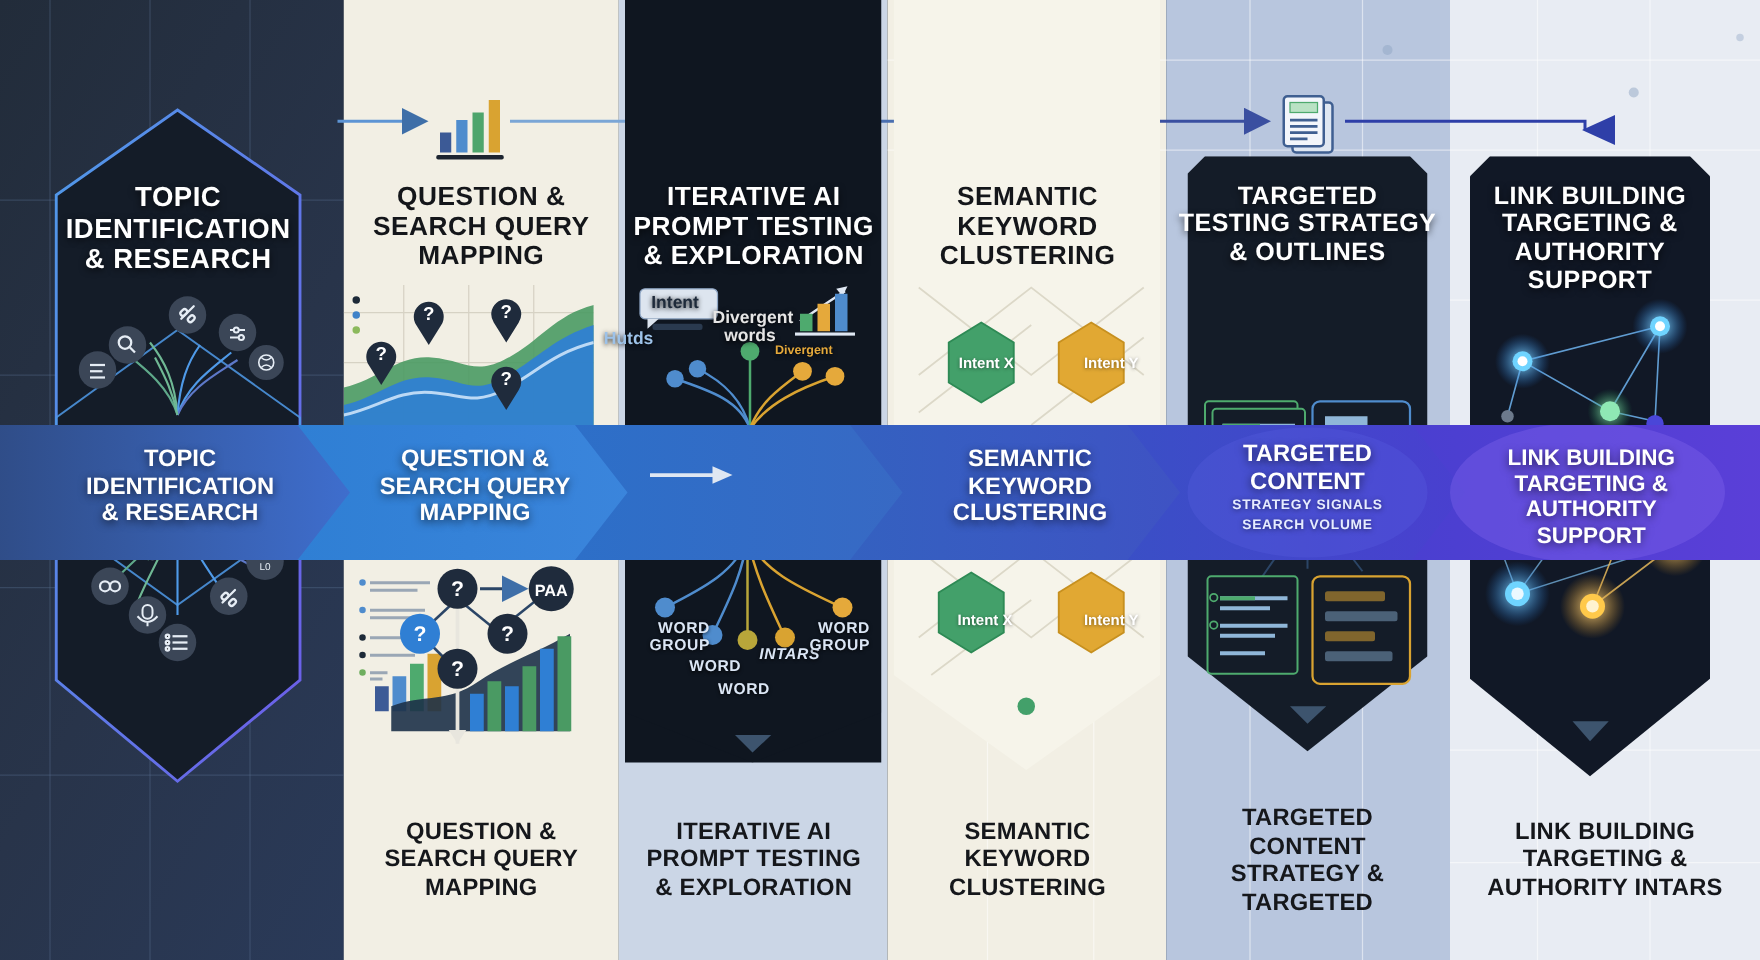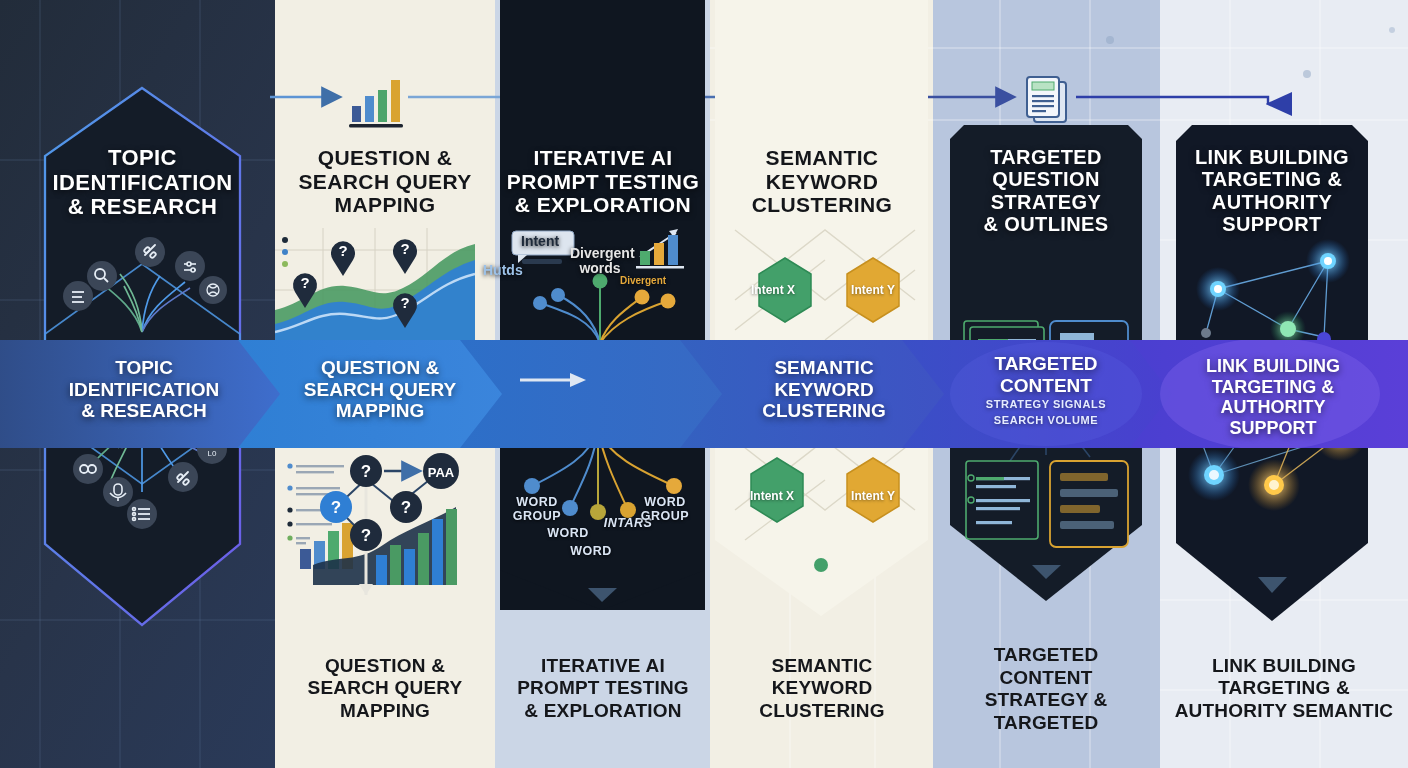--- a/index.html
+++ b/index.html
@@ -33,25 +33,25 @@
     text-shadow:0 2px 7px rgba(0,0,0,.6);line-height:1.14;}
   .band-sub{font-size:11px;font-weight:bold;letter-spacing:.6px;color:#e6ecff;
     text-shadow:0 1px 4px rgba(0,0,0,.5);line-height:1.25;margin-top:2px;}
 
   
   .caption{position:absolute;bottom:46px;text-align:center;font-weight:bold;
     color:#15171b;line-height:1.18;letter-spacing:.2px;}
 
   
   .hexlabel{position:absolute;color:#fff;font-size:12px;font-weight:bold;
-    text-align:center;text-shadow:0 1px 3px rgba(0,0,0,.45);}
+    text-align:center;text-shadow:0 1px 3px rgba(0,0,0,.45);margin-left:16px;}
 
   
   .wlab{position:absolute;color:#dbe6f5;font-size:12.5px;font-weight:bold;
-    text-align:center;letter-spacing:.5px;line-height:1.12;
+    text-align:right;letter-spacing:.5px;line-height:1.12;
     text-shadow:0 1px 3px rgba(0,0,0,.8);}
   .plab{position:absolute;font-weight:bold;text-shadow:0 1px 4px rgba(0,0,0,.85);}
 </style>
 </head>
 <body>
 
 <div id="stage">
 
   <div class="colbg c0"></div>
   <div class="colbg c1"></div>
@@ -570,21 +570,21 @@
       <rect x="110" y="348" width="48" height="8" rx="2" fill="#d9a331" fill-opacity=".55"></rect>
       <rect x="110" y="364" width="58" height="8" rx="2" fill="#8fb6d8" fill-opacity=".45"></rect>
       <rect x="110" y="380" width="40" height="8" rx="2" fill="#d9a331" fill-opacity=".55"></rect>
       <rect x="110" y="396" width="54" height="8" rx="2" fill="#8fb6d8" fill-opacity=".45"></rect>
     </g>
     <path d="M82 440 L111 440 L96 454 Z" fill="#3d546e"></path>
   </svg>
 
   <div class="card-title title-dark" style="left:938px;top:146px;width:216px;font-size:20px;">
     <div>TARGETED</div>
-    <div>QUESTION STRATEGY</div>
+    <div>TESTING STRATEGY</div>
     <div>&amp; OUTLINES</div>
   </div>
 
   <div class="caption" style="left:938px;width:216px;font-size:19px;bottom:34px;">
     <div>TARGETED</div>
     <div>CONTENT</div>
     <div>STRATEGY &amp;</div>
     <div>TARGETED</div>
   </div>
 
@@ -644,21 +644,21 @@
   <div class="card-title title-dark" style="left:1172px;top:146px;width:200px;font-size:20px;">
     <div>LINK BUILDING</div>
     <div>TARGETING &amp;</div>
     <div>AUTHORITY</div>
     <div>SUPPORT</div>
   </div>
 
   <div class="caption" style="left:1164px;width:240px;font-size:19px;">
     <div>LINK BUILDING</div>
     <div>TARGETING &amp;</div>
-    <div>AUTHORITY SEMANTIC</div>
+    <div>AUTHORITY INTARS</div>
   </div>
 
   <svg class="band" width="1408" height="108" viewBox="0 0 1408 108">
     <defs>
       <linearGradient id="g0" x1="0" y1="0" x2="1" y2="0">
           <stop offset="0" stop-color="#2f4c86"></stop>
           <stop offset="1" stop-color="#3f6fd0"></stop>
         </linearGradient>
       <linearGradient id="g1" x1="0" y1="0" x2="1" y2="0">
           <stop offset="0" stop-color="#2f7fd4"></stop>

